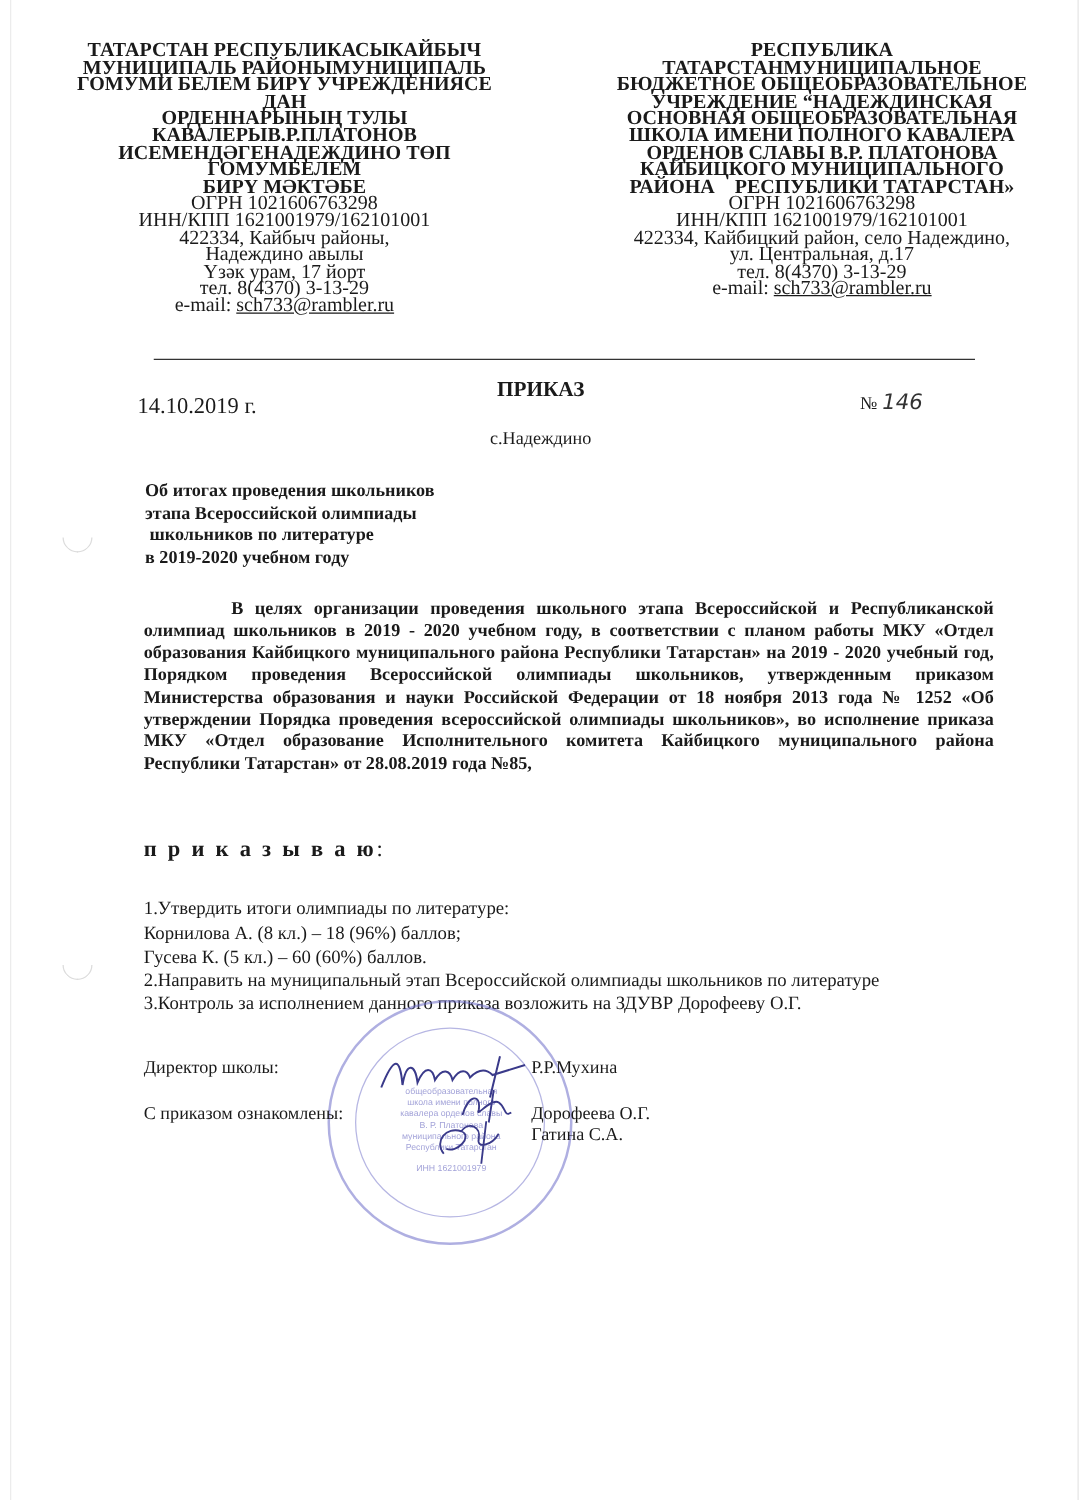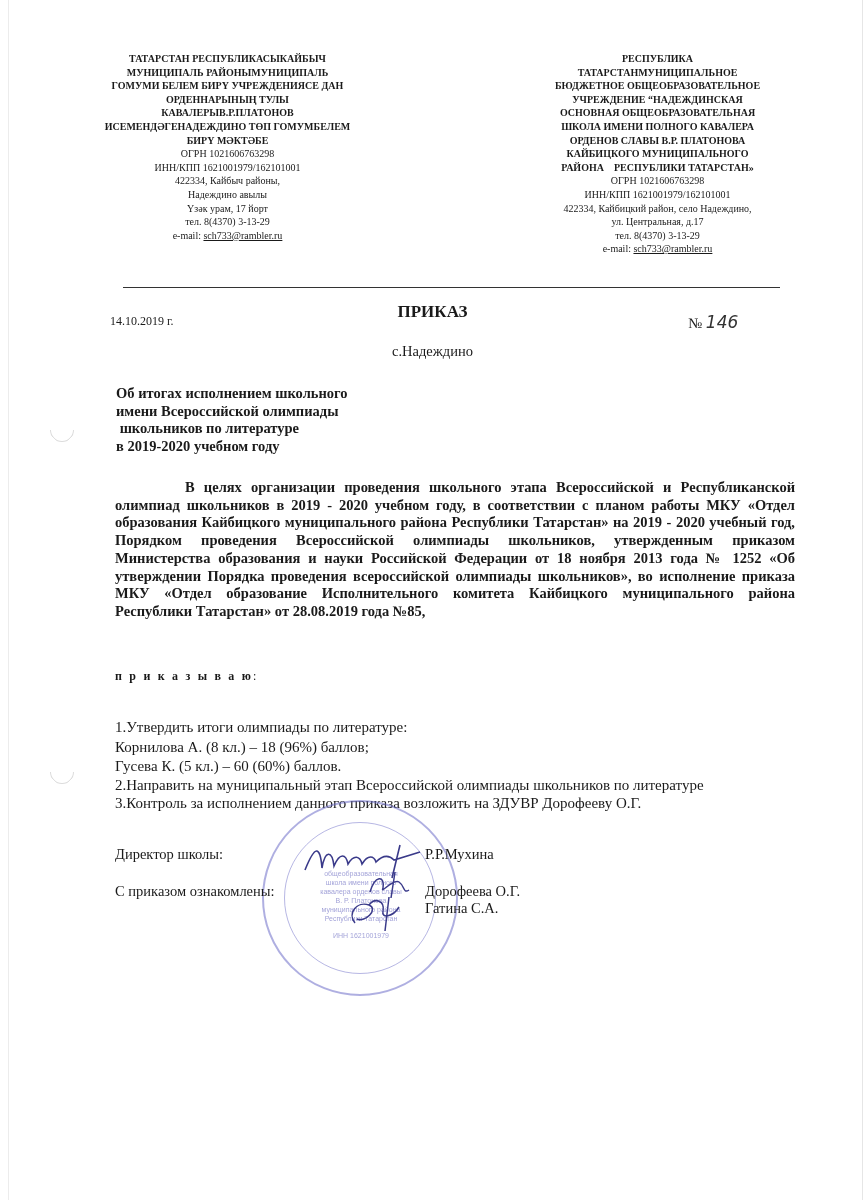--- a/index.html
+++ b/index.html
@@ -10,47 +10,47 @@
     color: #1a1a1a;
   }
   .page-edge-left { position: absolute; left: 8px; top: 0; width: 1px; height: 1200px; background: #ececec; }
   .page-edge-right { position: absolute; right: 2px; top: 0; width: 1px; height: 1200px; background: #e6e6e6; }
   .punch-hole {
     position: absolute; width: 22px; height: 22px; border-radius: 50%;
     border: 1px solid #dcdcdc; border-top-color: transparent; border-right-color: transparent;
     transform: rotate(-45deg);
   }
   .header-col {
-    position: absolute; text-align: center; font-size: 10px; line-height: 13.6px; margin-top: 18px;
+    position: absolute; text-align: center; font-size: 16px; line-height: 13.6px;
   }
   .header-col .bold { font-weight: bold; }
   #hdr-left { left: 55px; top: 34px; width: 345px; }
   #hdr-right { left: 485px; top: 34px; width: 345px; }
   .email-link { text-decoration: underline; color: #1a1a1a; }
   .hr-line { position: absolute; left: 123px; top: 287px; width: 657px; height: 1px; background: #333; }
   .title {
     position: absolute; left: 0; width: 865px; top: 302px; text-align: center;
     font-weight: bold; font-size: 17px;
   }
-  .date { position: absolute; left: 110px; top: 314px; font-size: 12px; }
+  .date { position: absolute; left: 110px; top: 314px; font-size: 18px; }
   .number { position: absolute; left: 688px; top: 312px; font-size: 14.5px; text-align: center; }
   .number .handwritten {
     font-family: "DejaVu Sans", sans-serif; font-style: italic; font-size: 17px; color: #333; margin-left: 4px;
   }
   .place { position: absolute; left: 0; width: 865px; top: 343px; text-align: center; font-size: 14.5px; }
   .subject {
     position: absolute; left: 116px; top: 385px; font-weight: bold; font-size: 14.5px; line-height: 17.5px;
   }
   .body-text {
     position: absolute; left: 115px; top: 479px; width: 680px;
     font-size: 14.5px; line-height: 17.7px; text-align: justify;
   }
   .body-text p { margin: 0; }
   .indent { text-indent: 70px; font-weight: bold; }
-  .order-word { position: absolute; left: 115px; top: 669px; font-weight: bold; font-size: 12px; letter-spacing: 2.2px; }
+  .order-word { position: absolute; left: 115px; top: 669px; font-weight: bold; font-size: 18px; letter-spacing: 2.2px; }
   .items { position: absolute; left: 115px; top: 718px; width: 690px; font-size: 15px; }
   .items .line { line-height: 19.5px; }
   .items .line.tight { line-height: 17.5px; }
   .sign-label { position: absolute; left: 115px; font-size: 14.5px; }
   .sign-name { position: absolute; left: 425px; font-size: 14.5px; line-height: 16.5px; }
   .stamp {
     position: absolute; left: 262px; top: 800px; width: 196px; height: 196px; border-radius: 50%;
     border: 2px solid rgba(110,110,200,0.55); box-sizing: border-box;
   }
   .stamp-inner {
@@ -109,22 +109,22 @@
 <div class="hr-line"></div>
 
 <div class="title">ПРИКАЗ</div>
 <div class="date">14.10.2019 г.</div>
 <div class="number">
   <span>№</span><span class="handwritten">146</span>
 </div>
 <div class="place">с.Надеждино</div>
 
 <div class="subject">
-  <div>Об итогах исполнением школьного</div>
-  <div>имени Всероссийской олимпиады</div>
+  <div>Об итогах проведения школьников</div>
+  <div>этапа Всероссийской олимпиады</div>
   <div style="white-space:pre;"> школьников по литературе</div>
   <div>в 2019-2020 учебном году</div>
 </div>
 
 <div class="body-text">
   <p class="indent" style="white-space:pre-wrap;">В целях организации проведения школьного этапа Всероссийской и Республиканской олимпиад школьников в 2019 - 2020 учебном году, в соответствии с планом работы МКУ «Отдел   образования Кайбицкого муниципального района Республики Татарстан» на 2019 - 2020 учебный год, Порядком проведения Всероссийской олимпиады школьников, утвержденным приказом Министерства образования и науки Российской Федерации от 18 ноября 2013 года № 1252 «Об утверждении Порядка проведения всероссийской олимпиады школьников», во исполнение приказа МКУ «Отдел образование Исполнительного комитета Кайбицкого муниципального района Республики Татарстан» от 28.08.2019 года №85,</p>
 </div>
 
 <div class="order-word"><span>п р и к а з ы в а ю</span><span style="font-weight:normal; letter-spacing:0;">:</span></div>
 

